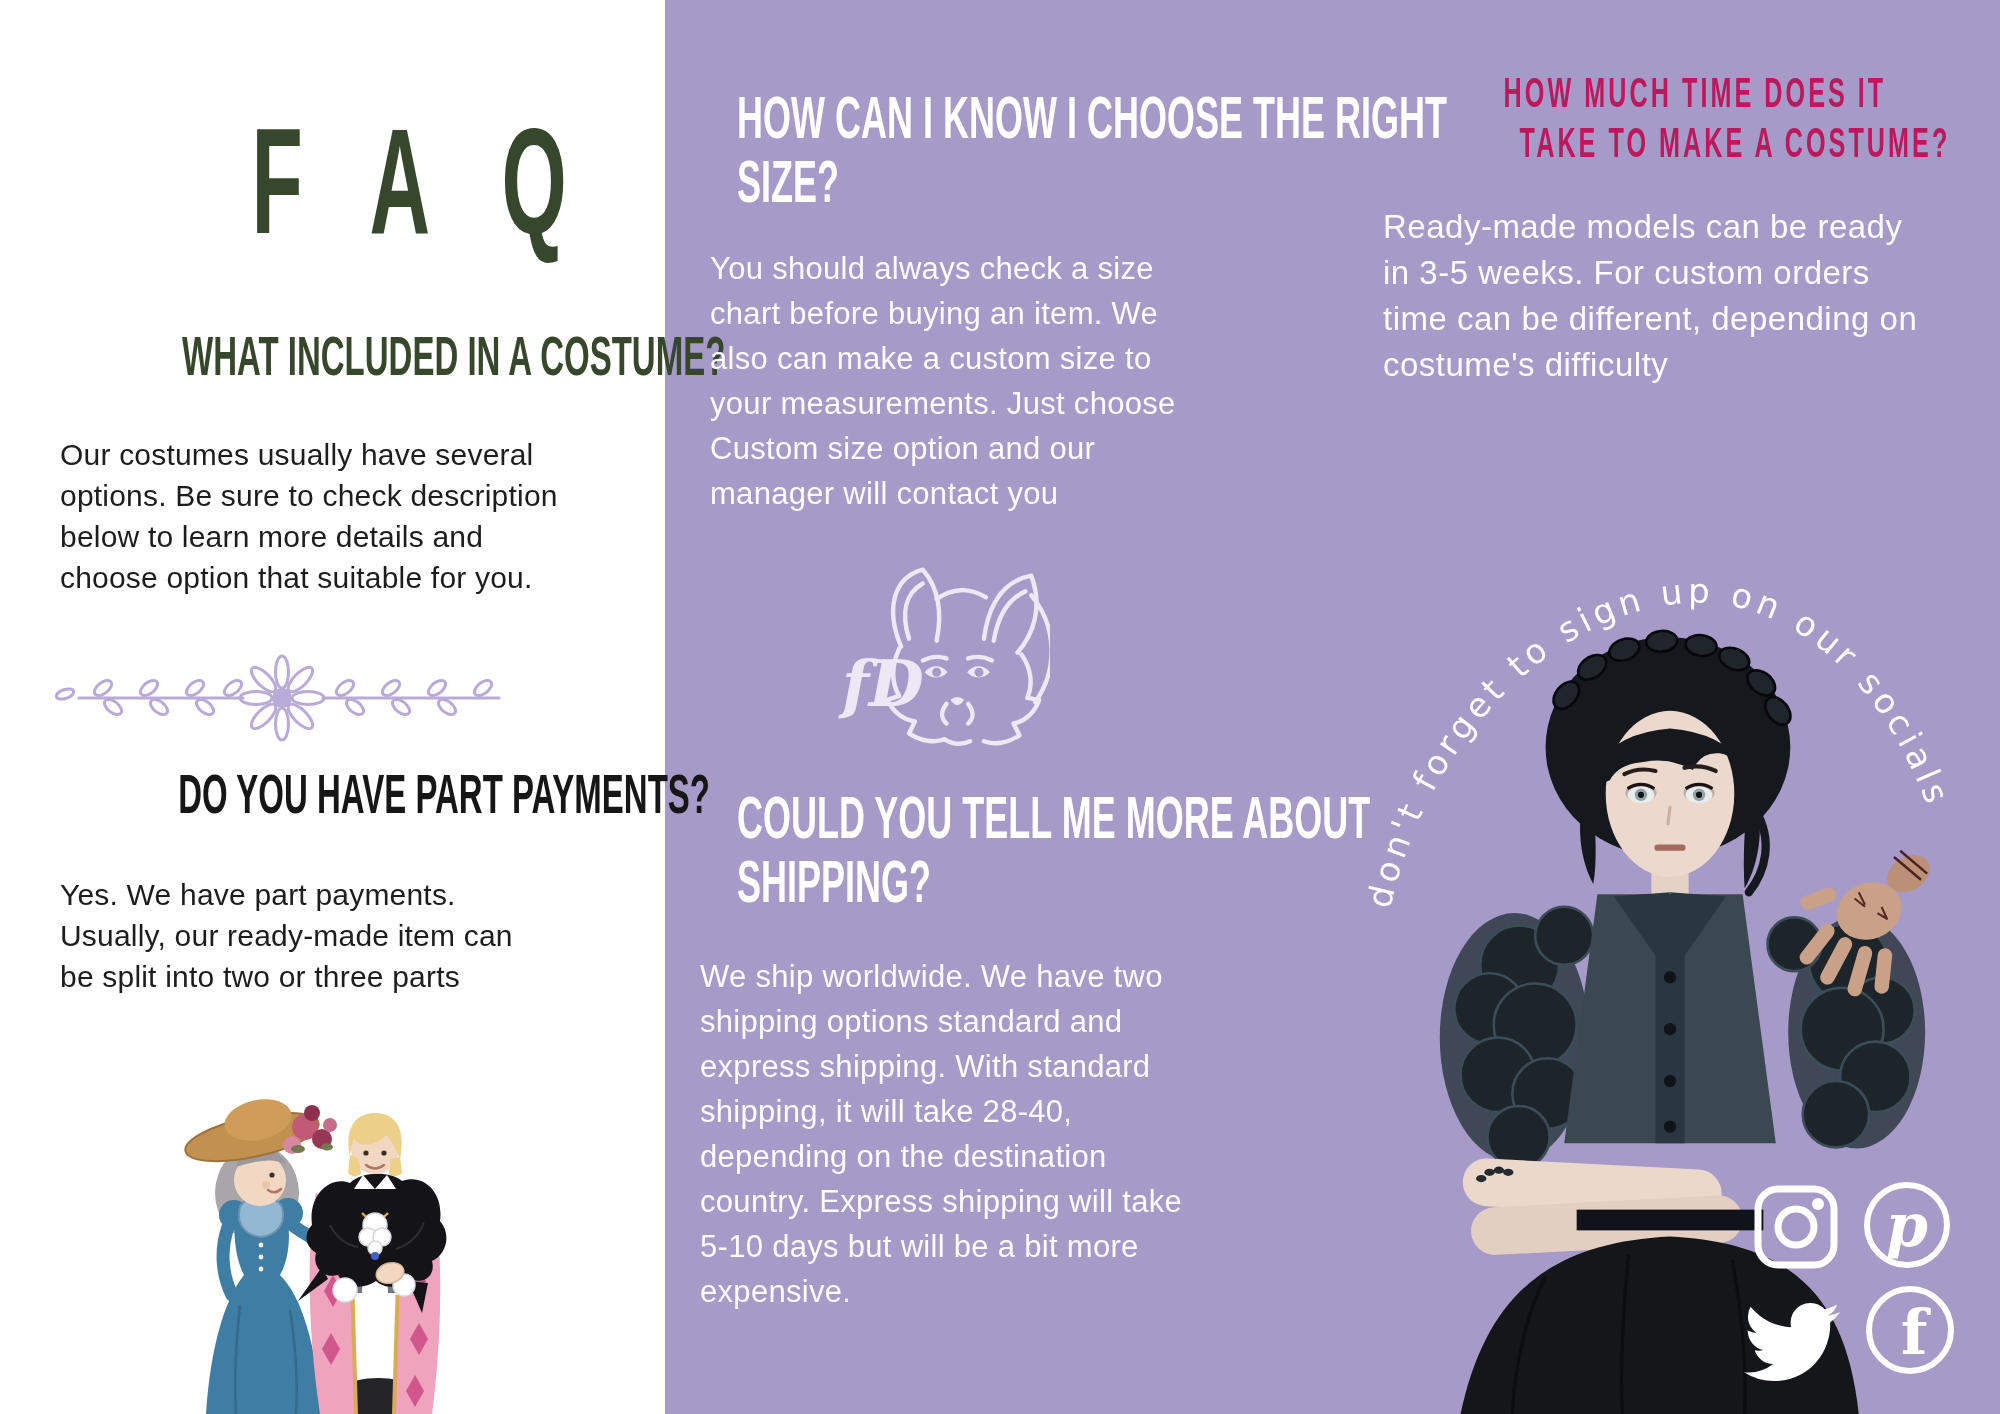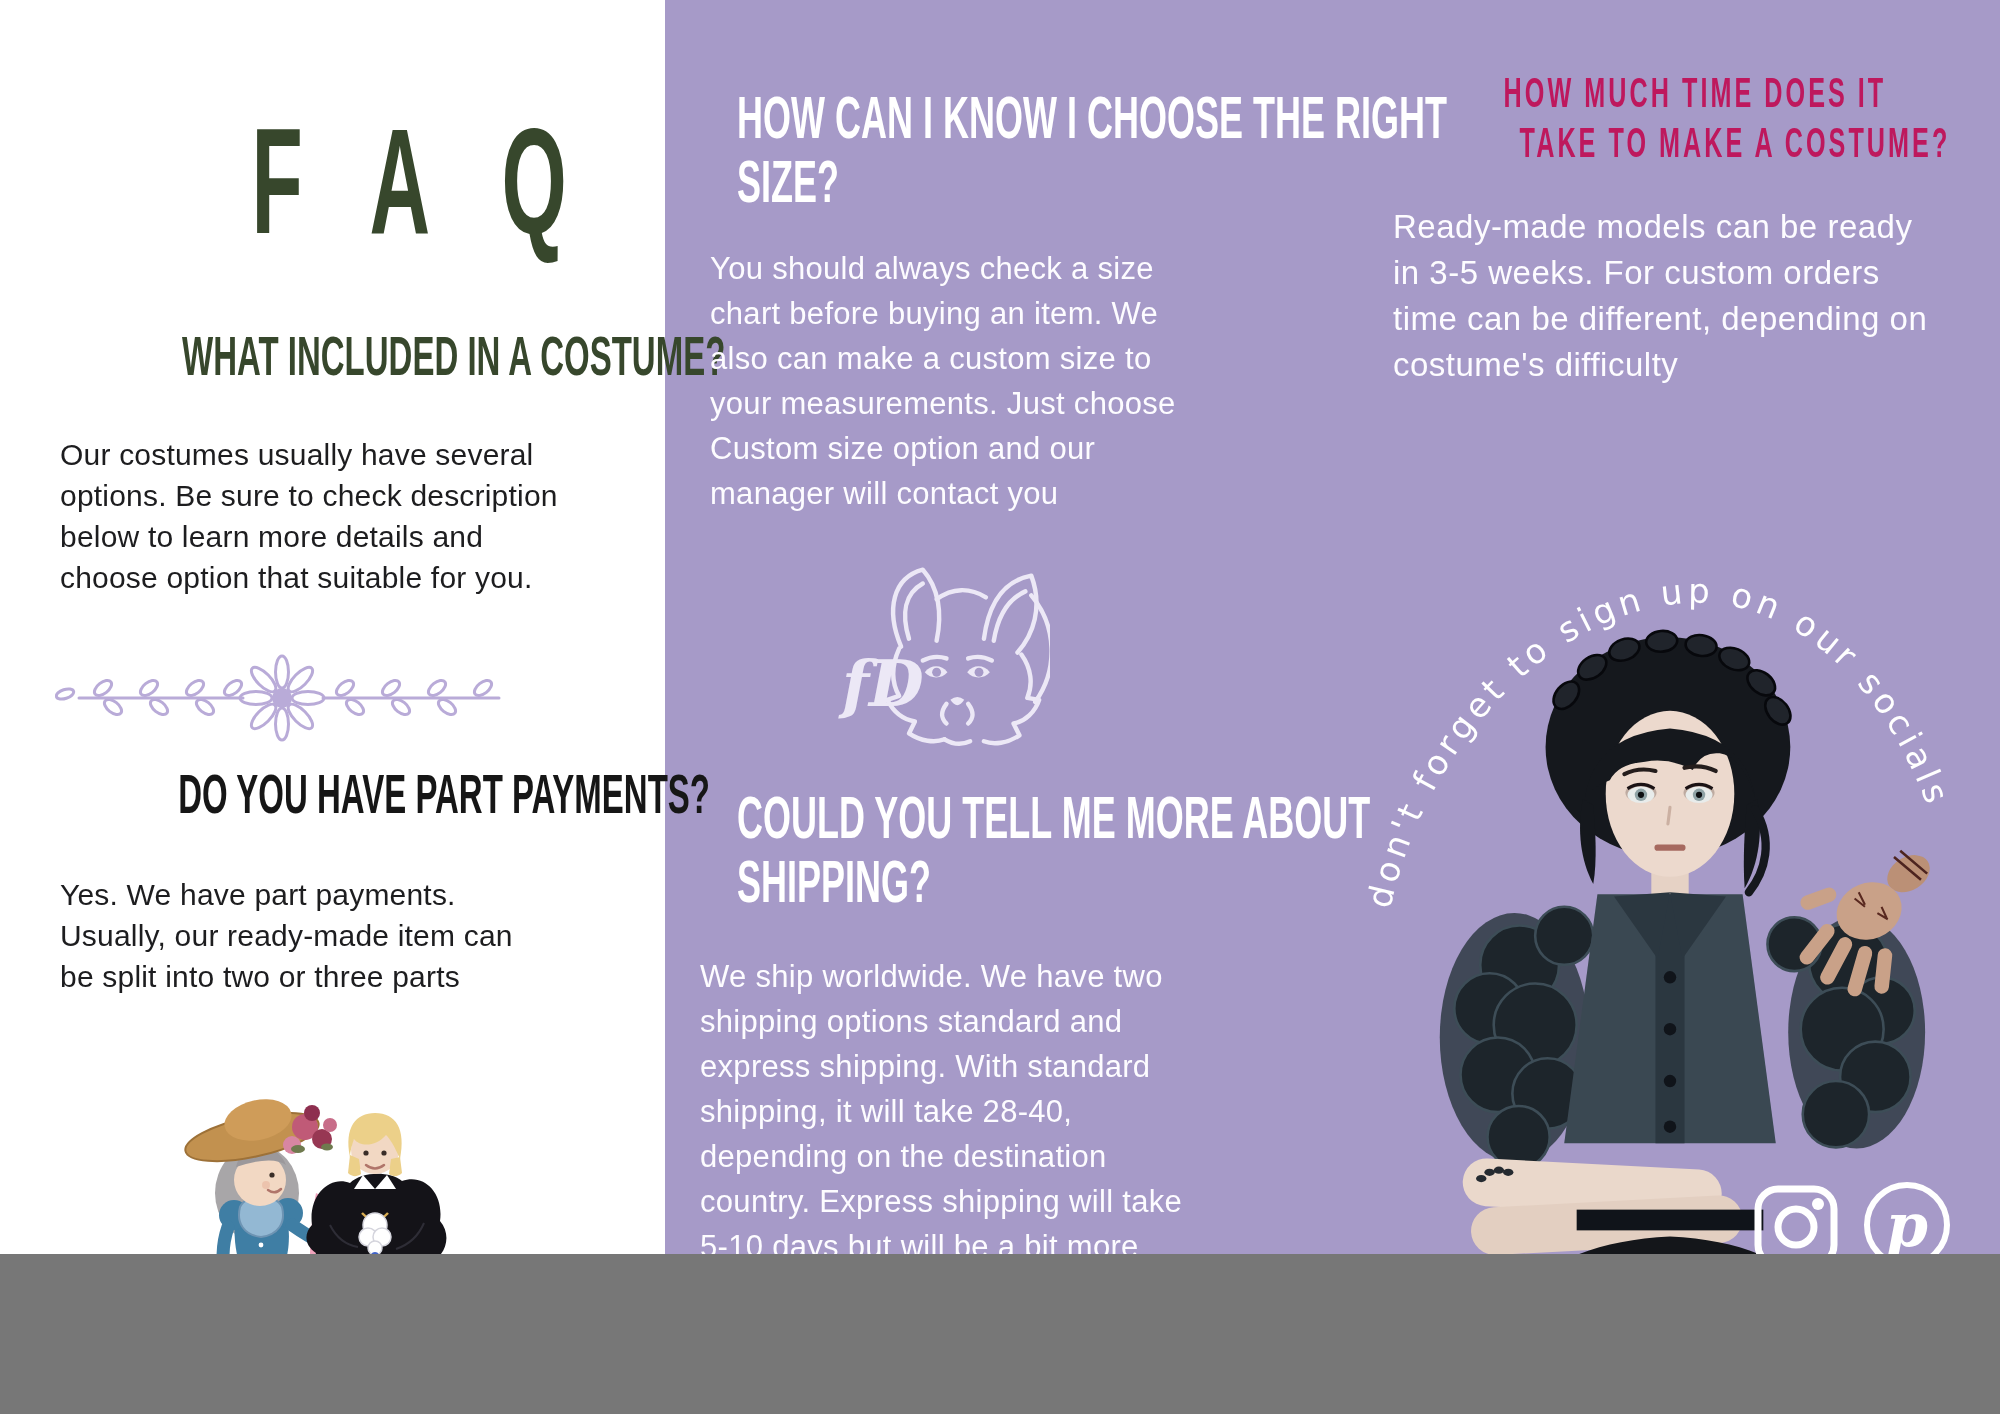--- a/index.html
+++ b/index.html
@@ -1,18 +1,18 @@
 <!DOCTYPE html>
 <html style="--purple: #a69ac8; --green: #37472c; --ink: #161616; --body: #1d1d1f; --white: #ffffff; --lav: #b9abd8; --logo: #ece8f6;"><head>
 <meta charset="utf-8">
 <style>
   * { margin:0; padding:0; box-sizing:border-box; }
   html,body { background:#777; }
   .page {
-    position:relative; width:2000px; height:1254px; overflow:hidden;
+    position:relative; width:2000px; height:1414px; overflow:hidden;
     background:var(--white,#ffffff);
     font-family:"Liberation Sans","DejaVu Sans",sans-serif;
   }
   .abs { position:absolute; }
   .purple-panel { left:665px; top:0; width:1335px; height:1414px; background:var(--purple,#a69ac8); }
 
   .cond { display:inline-block; transform:scaleX(.6); transform-origin:center top; white-space:nowrap; }
   .cond-l { transform-origin:left top; }
 
   #faq-title { left:0; top:106px; width:665px; text-align:center;
@@ -38,21 +38,21 @@
   #p-size { left:710px; top:246px; width:490px; }
   #p-shipping { left:700px; top:954px; width:505px; }
 
   #fox { left:838px; top:552px; width:212px; height:205px; }
 
   #h-time { left:1372px; top:68px; width:600px; text-align:center;
     color:#be185d; font-weight:700; font-size:42px; line-height:50px; }
   #h-time .cond { letter-spacing:.12em; padding-left:.12em; }
 
   #p-time { left:1383px; top:204px; width:548px; color:#fdfcff;
-    font-size:33px; line-height:46px; letter-spacing:.5px;margin-left:10px; }
+    font-size:33px; line-height:46px; letter-spacing:.5px; }
 
   #curved { left:1335px; top:535px; width:665px; height:430px; }
   #wednesday { left:1390px; top:550px; width:560px; height:864px; }
 
   #ig  { left:1752px; top:1183px; width:88px;  height:88px; }
   #pin { left:1862px; top:1180px; width:90px;  height:90px; }
   #tw  { left:1742px; top:1288px; width:100px; height:94px; }
   #fb  { left:1862px; top:1282px; width:96px;  height:96px; }
 
   .curved-text { font-family:"DejaVu Sans","Liberation Sans",sans-serif;

